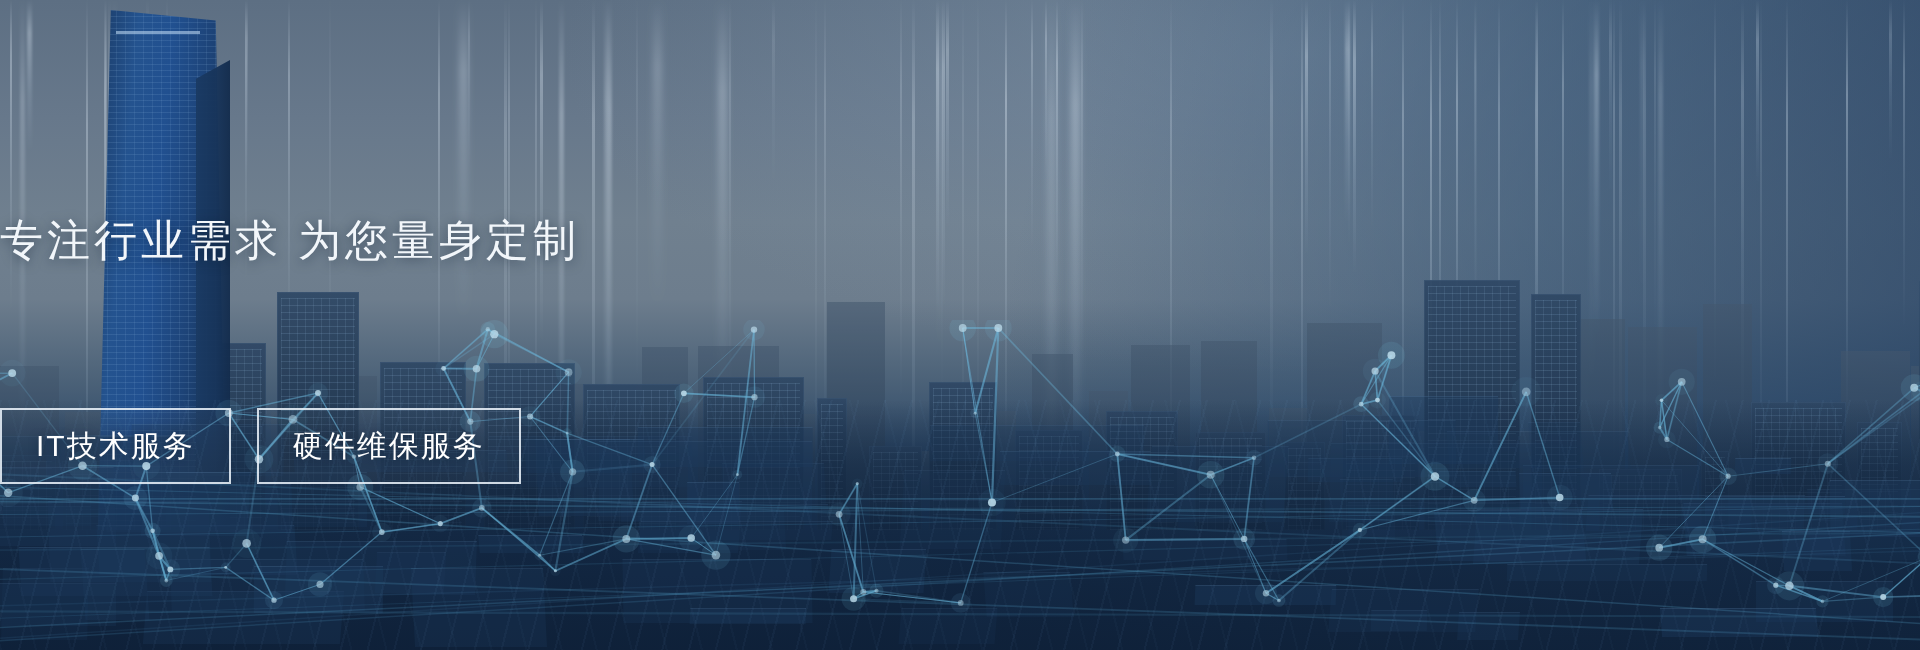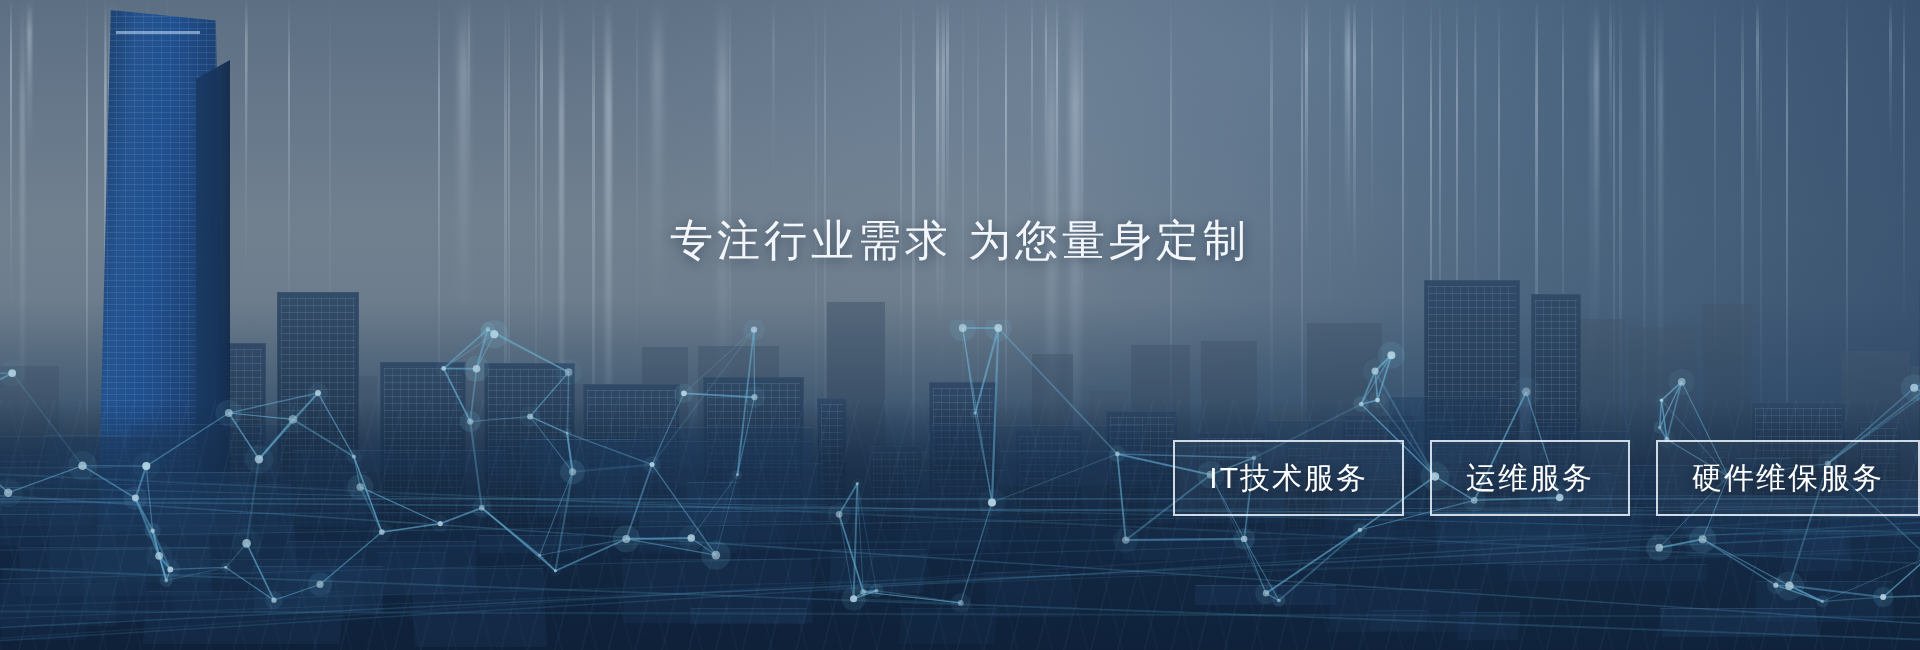--- a/index.html
+++ b/index.html
@@ -106,29 +106,29 @@
   
   .content{position:absolute;inset:0;}
 
   .headline{
     position:absolute;left:0;right:0;top:118px;text-align:center;
     color:#ffffff;font-size:60px;font-weight:bold;letter-spacing:2px;
     line-height:1.12;white-space:nowrap;
     text-shadow:0 2px 14px rgba(10,24,44,.55), 0 0 2px rgba(255,255,255,.25);
   }
   .subhead{
-    position:absolute;left:0;right:0;top:212px;text-align:center;
+    position:absolute;left:0;right:0;top:212px;
     color:#f2f6fa;font-size:43px;font-weight:400;letter-spacing:4px;
     white-space:nowrap;
     text-shadow:0 2px 12px rgba(10,24,44,.5);
   }
 
   .chip-row{
     position:absolute;left:0;right:0;top:408px;
-    display:flex;justify-content:flex-end;align-items:flex-start;gap:26px;margin-top:32px;
+    display:flex;justify-content:flex-start;align-items:flex-start;gap:26px;
   }
   .chip{
     box-sizing:border-box;
     height:76px;min-width:200px;
     display:flex;align-items:center;justify-content:center;
     padding:0 34px;
     border:2px solid rgba(232,240,248,.88);
     background:rgba(255,255,255,.03);
     color:#ffffff;font-size:30px;letter-spacing:2px;white-space:nowrap;
     text-shadow:0 1px 8px rgba(10,24,44,.5);
@@ -829,21 +829,18 @@
   <div class="content">
 
 
     <div class="subhead">专注行业需求 为您量身定制</div>
 
     <div class="chip-row">
       <div class="chip">
         <span>IT技术服务</span>
       </div>
       <div class="chip">
-        <span>运维服务</span>
-      </div>
-      <div class="chip">
         <span>硬件维保服务</span>
       </div>
     </div>
 
   </div>
 </div>
 
 </body></html>

